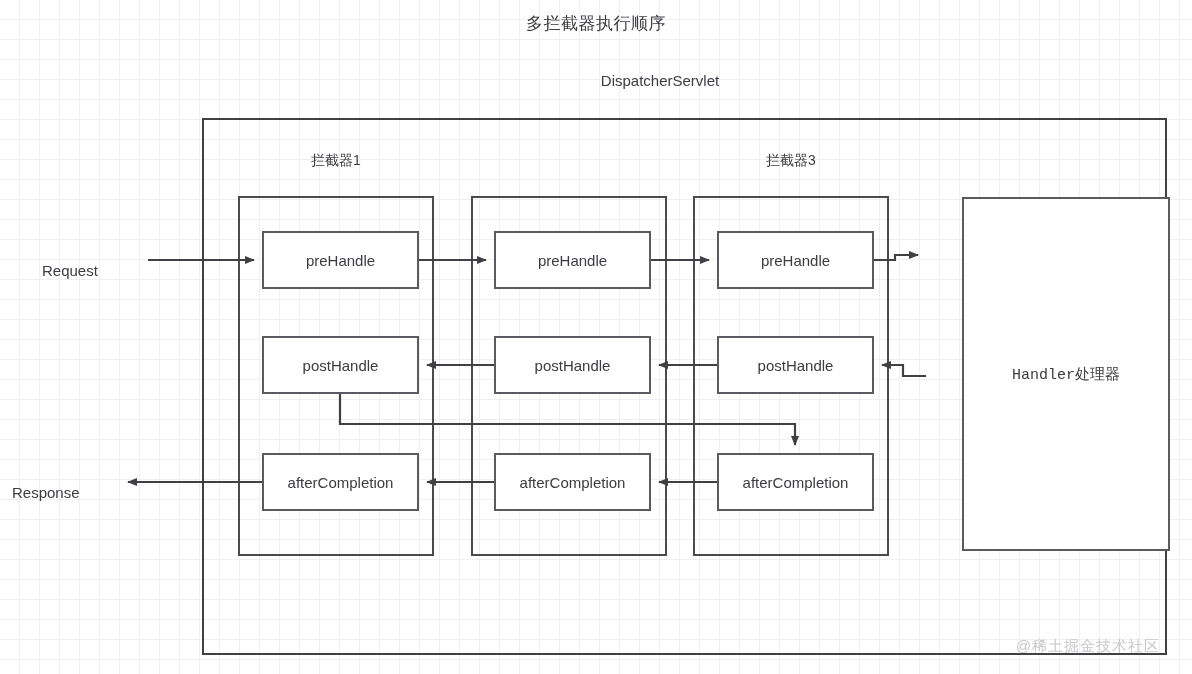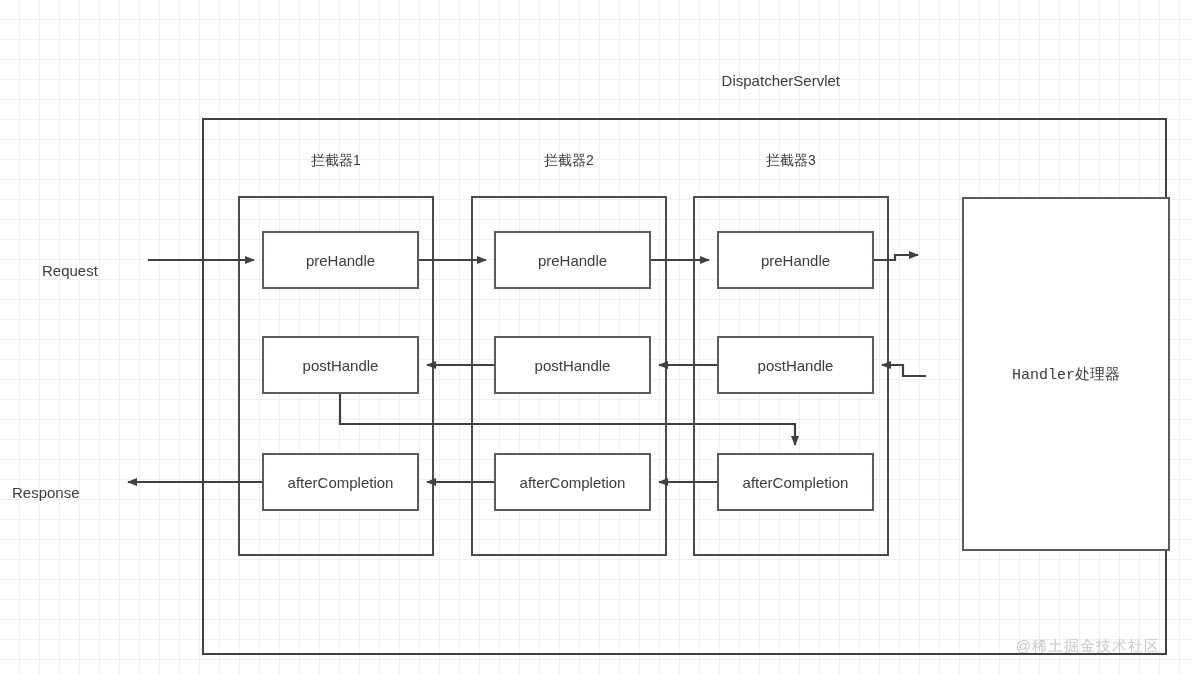--- a/index.html
+++ b/index.html
@@ -44,21 +44,21 @@
     top: 12px;
     width: 1192px;
     text-align: center;
     font-size: 17px;
     letter-spacing: 0.5px;
   }
   .ds-title {
     left: 480px;
     top: 72px;
     width: 360px;
-    text-align: right;
+    text-align: center;
     font-size: 15px;
   }
   .grp-title {
     font-size: 14px;
     text-align: center;
     color: #3c3c41;
   }
   .box {
     position: absolute;
     box-sizing: border-box;
@@ -106,31 +106,31 @@
     color: #c8c8cc;
     white-space: nowrap;
     letter-spacing: 1px;
   }
 </style>
 </head>
 <body>
 
 <div id="canvas">
 
+  <div class="ttl diagram-title">多拦截器执行顺序</div>
   <div class="ttl ds-title">DispatcherServlet</div>
 
   <div class="box outer-box" style="left:202px; top:118px; width:965px; height:537px;"></div>
 
   <div class="ttl grp-title" style="left:238px; top:152px; width:196px;">拦截器1</div>
   <div class="box group-box" style="left:238px; top:196px; width:196px; height:360px;"></div>
   <div class="box node-box" style="left:262px; top:231px; width:157px; height:58px;">preHandle</div>
   <div class="box node-box" style="left:262px; top:336px; width:157px; height:58px;">postHandle</div>
   <div class="box node-box" style="left:262px; top:453px; width:157px; height:58px;">afterCompletion</div>
 
-  <div class="ttl grp-title" style="left:471px; top:152px; width:196px;">拦截器2</div>
   <div class="box group-box" style="left:471px; top:196px; width:196px; height:360px;"></div>
   <div class="box node-box" style="left:494px; top:231px; width:157px; height:58px;">preHandle</div>
   <div class="box node-box" style="left:494px; top:336px; width:157px; height:58px;">postHandle</div>
   <div class="box node-box" style="left:494px; top:453px; width:157px; height:58px;">afterCompletion</div>
 
   <div class="ttl grp-title" style="left:693px; top:152px; width:196px;">拦截器3</div>
   <div class="box group-box" style="left:693px; top:196px; width:196px; height:360px;"></div>
   <div class="box node-box" style="left:717px; top:231px; width:157px; height:58px;">preHandle</div>
   <div class="box node-box" style="left:717px; top:336px; width:157px; height:58px;">postHandle</div>
   <div class="box node-box" style="left:717px; top:453px; width:157px; height:58px;">afterCompletion</div>

